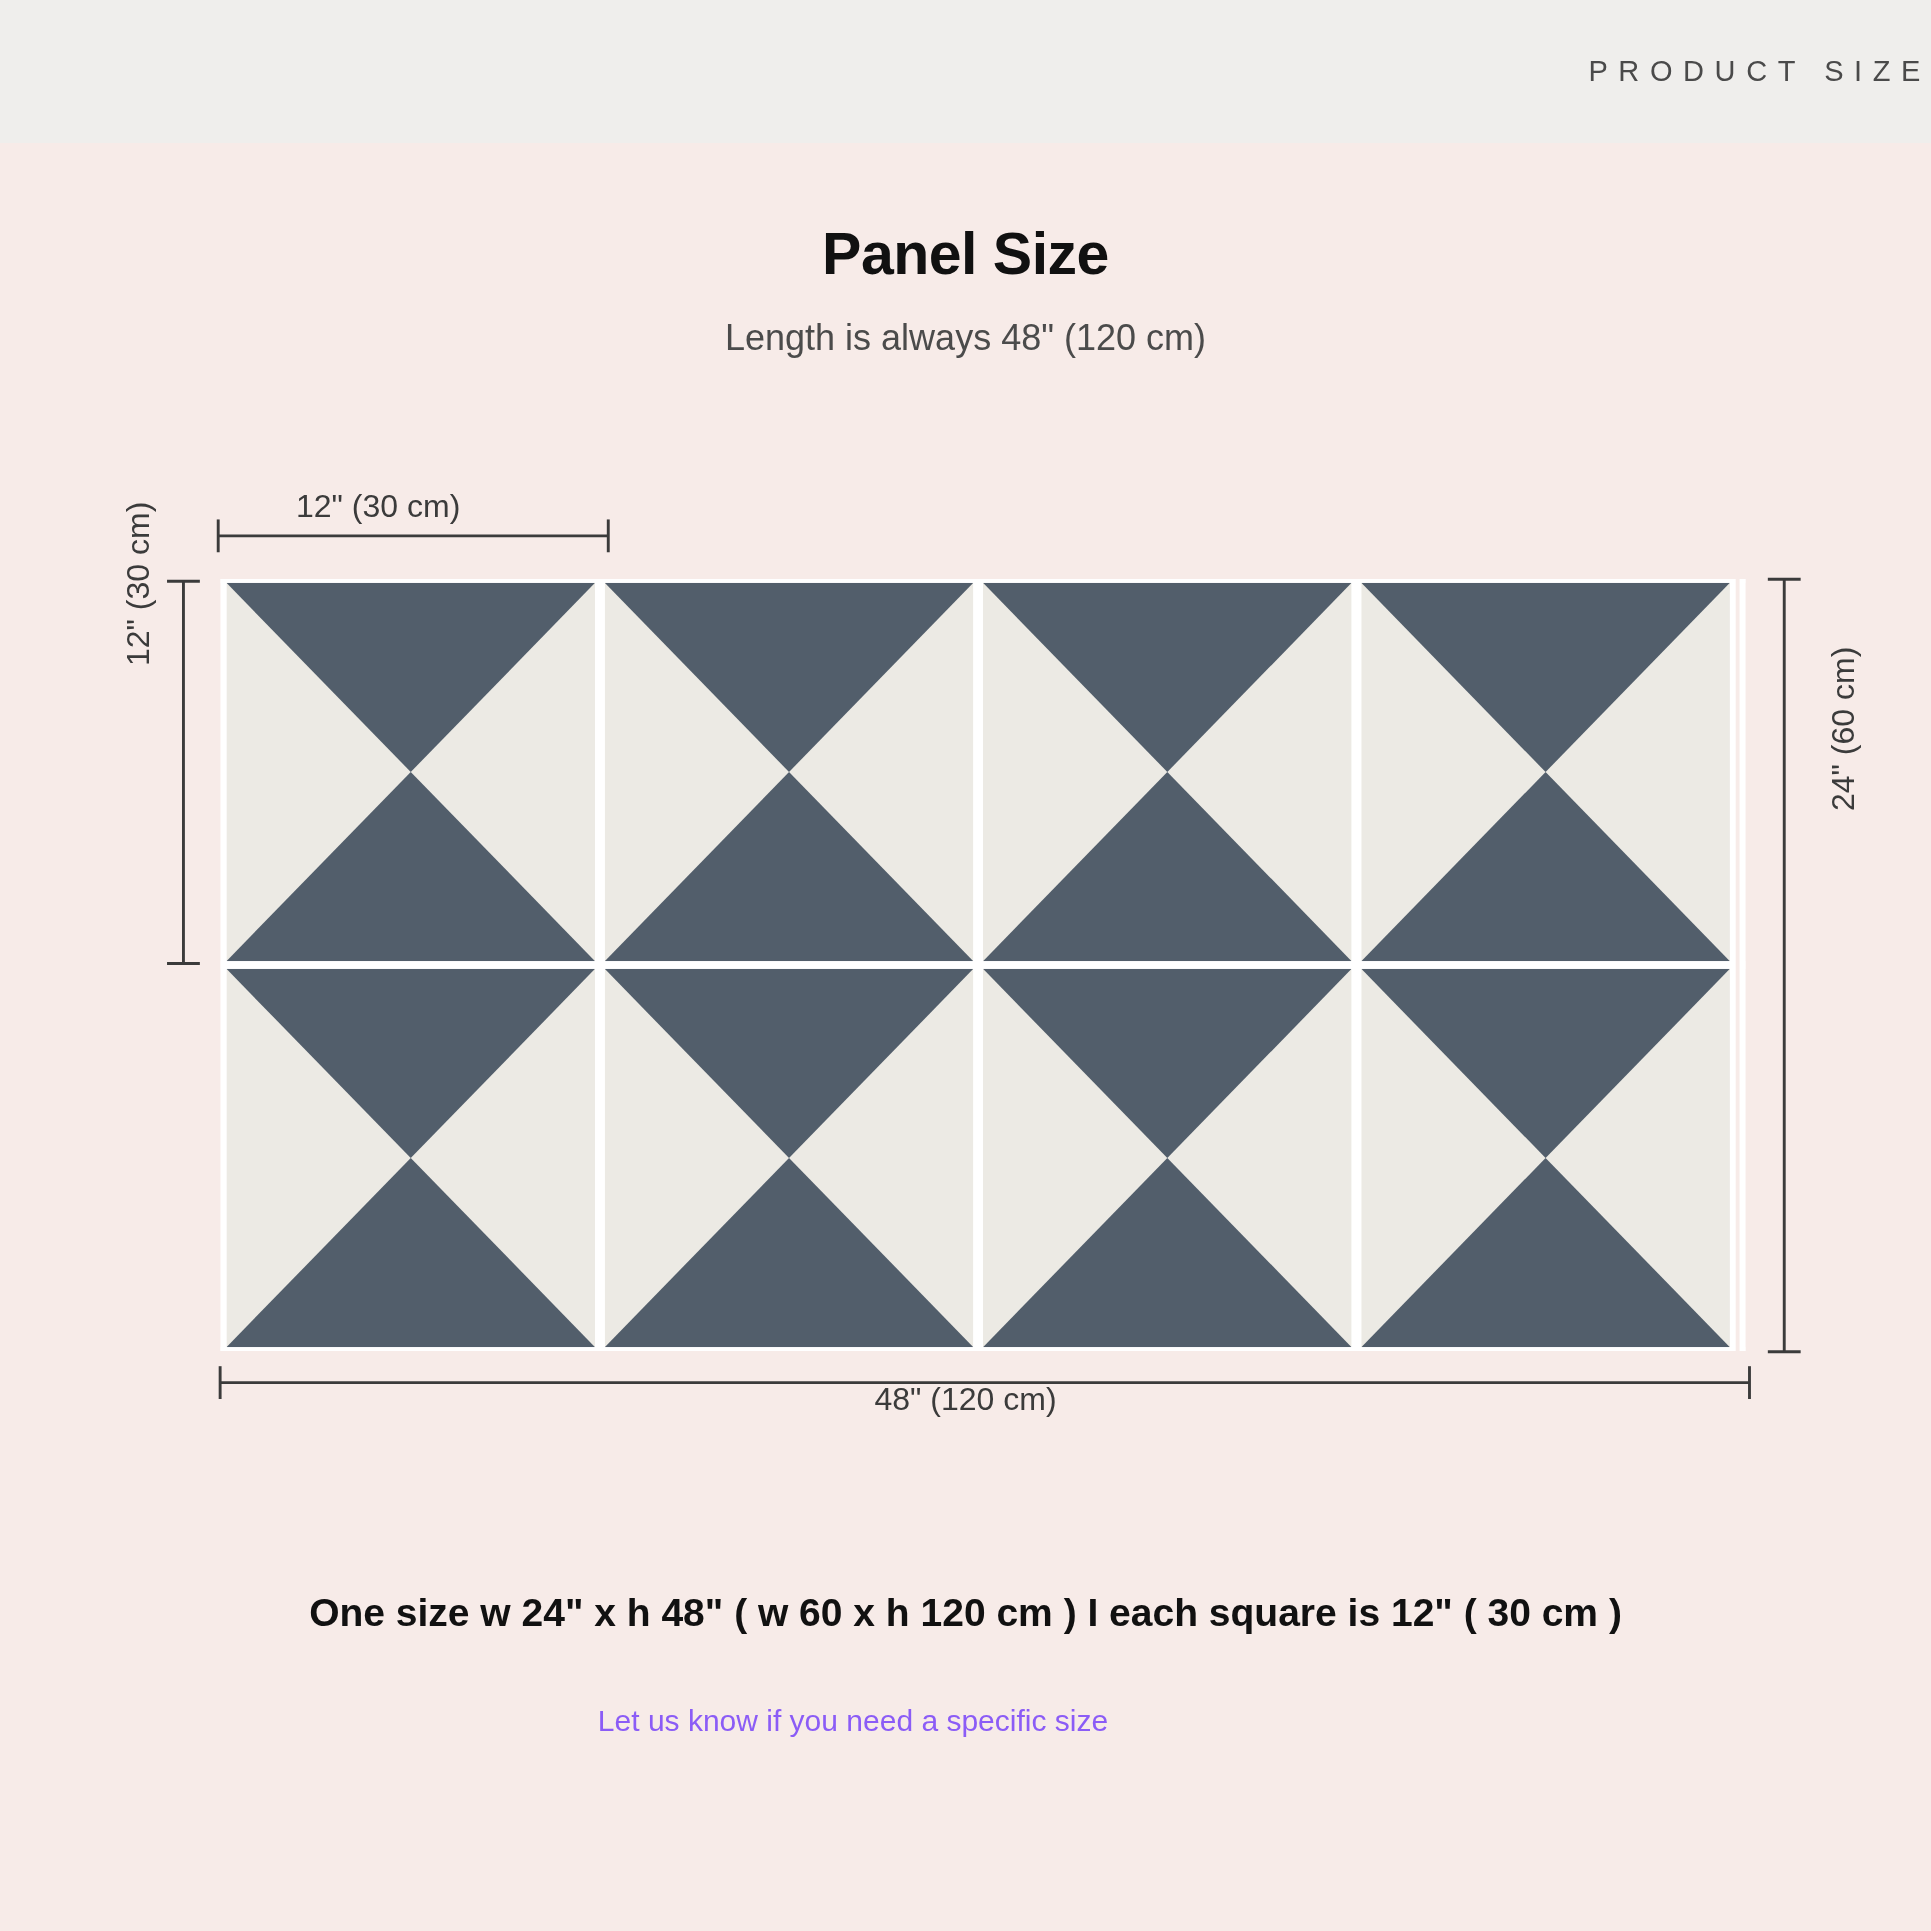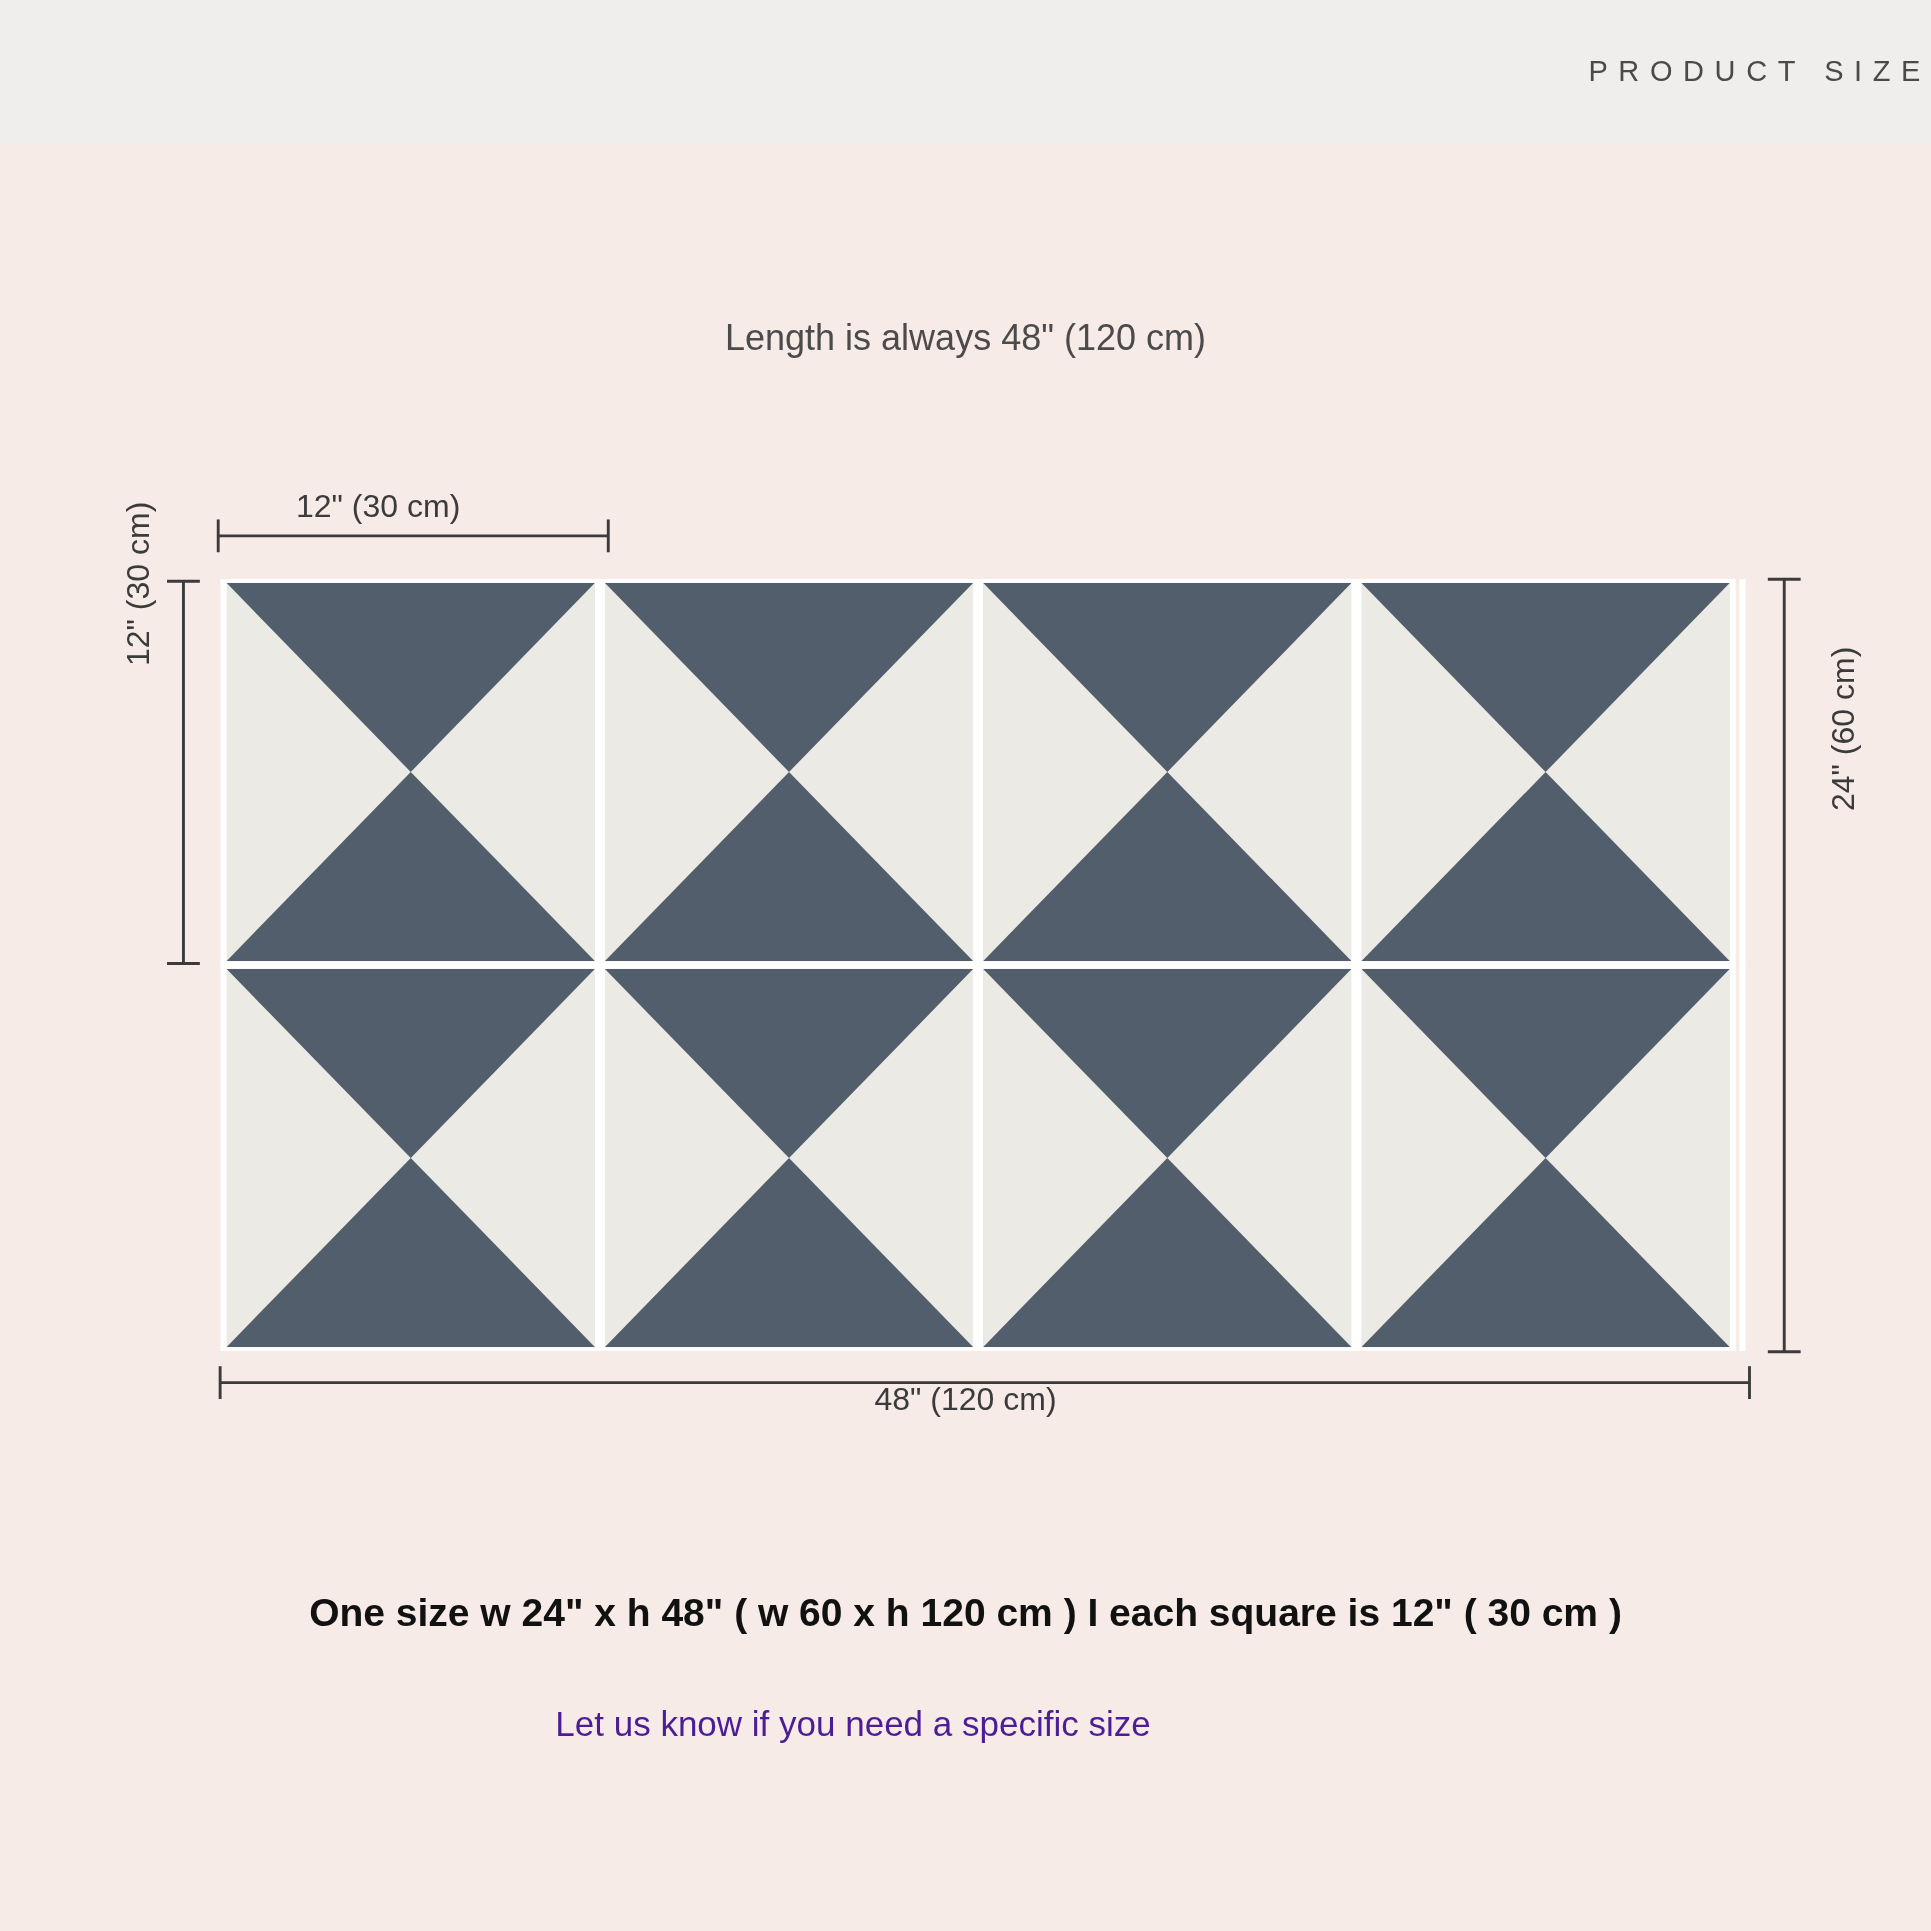--- a/index.html
+++ b/index.html
@@ -109,41 +109,42 @@
     font-size: 39px;
     font-weight: 700;
     color: #111;
   }
   .note-line {
     position: absolute;
     top: 1704px;
     left: 0;
     width: 1706px;
     text-align: center;
-    font-size: 35px;
-    color: #4c1d95;
+    font-size: 30px;
+    color: #8b5cf6;
     font-weight: 400;
   }
   .measure-svg {
     position: absolute;
     left: 0; top: 0;
     width: 1931px;
     height: 1931px;
     pointer-events: none;
   }
 </style>
 </head>
 <body>
 
 <div class="page">
 
   <div class="topbar">
     <div class="topbar-title">PRODUCT SIZE</div>
   </div>
 
+  <div class="panel-title">Panel Size</div>
   <div class="panel-sub">Length is always 48" (120 cm)</div>
 
   <div class="tile-wrap">
     <svg class="tile-svg" width="1526" height="772" viewBox="0 0 1580 800">
       <defs>
         <clipPath id="cellClip">
             <rect x="0" y="0" width="395" height="400"></rect>
           </clipPath>
 
         <g id="cellA">

